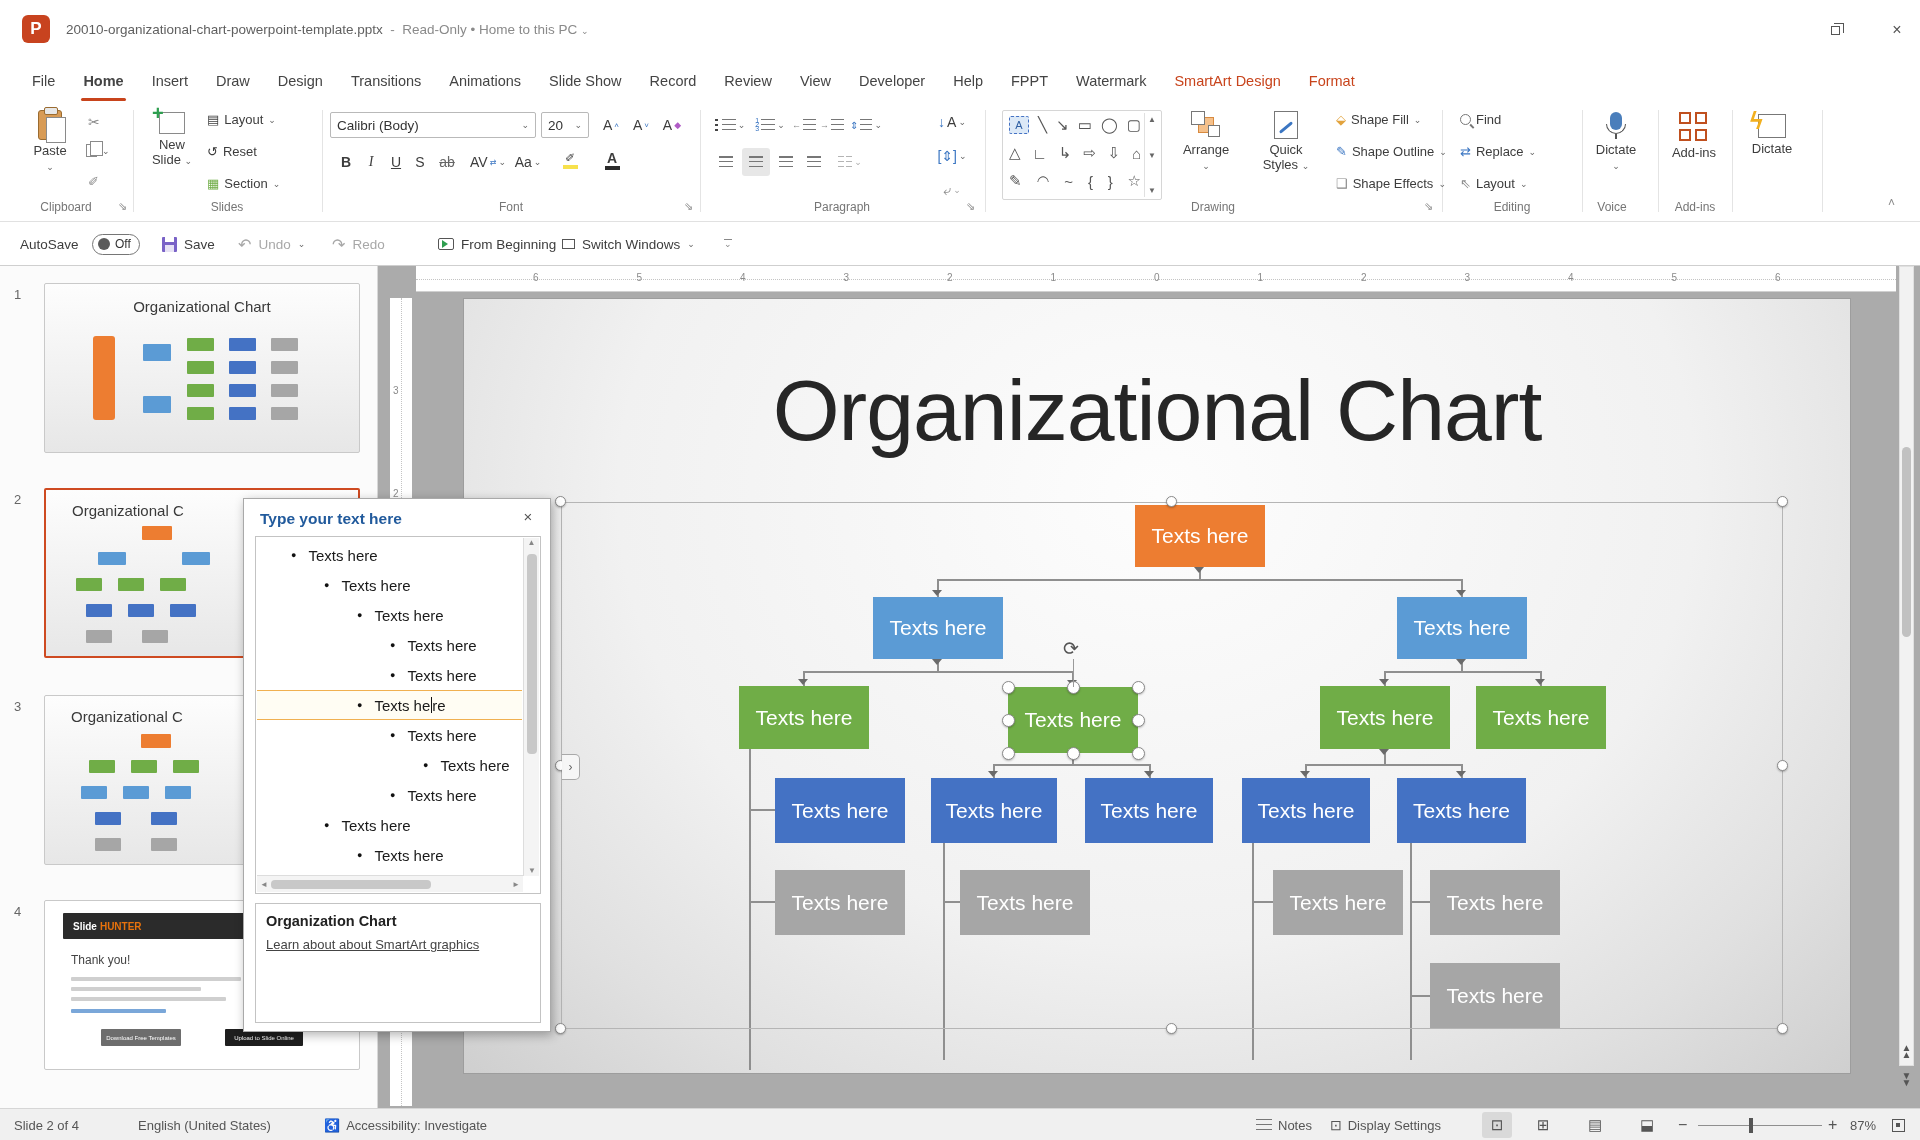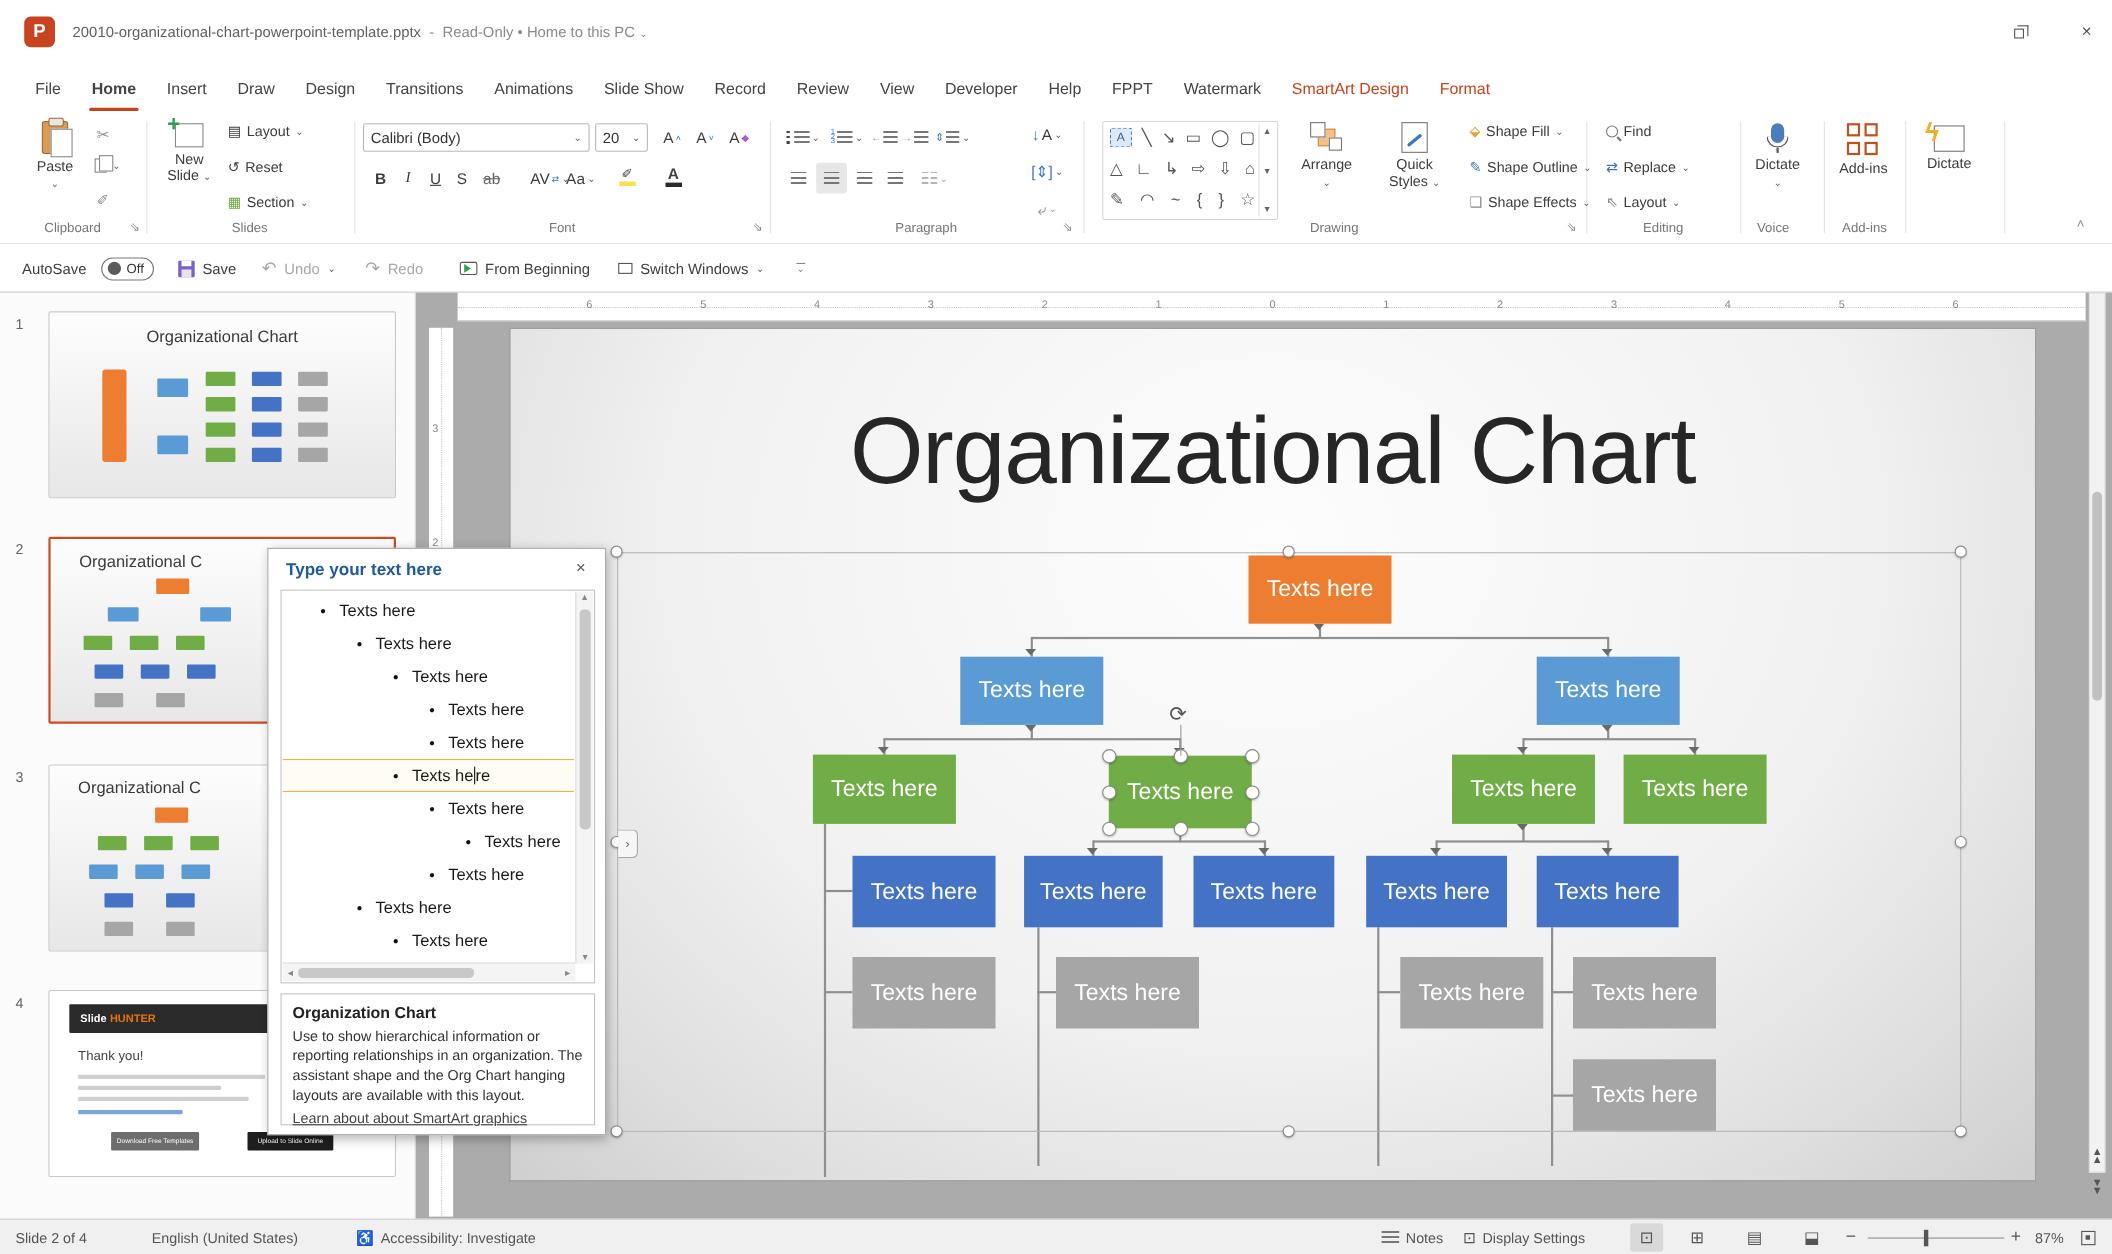--- a/index.html
+++ b/index.html
@@ -254,21 +254,21 @@
       <span class="chev">⌄</span>
     </div>
   <div class="fbtn" style="left:598px;top:9px;width:26px">A<span style="font-size:8px;color:#3b76c2;vertical-align:top">˄</span></div>
   <div class="fbtn" style="left:628px;top:9px;width:26px">A<span style="font-size:8px;color:#3b76c2;vertical-align:top">˅</span></div>
   <div class="fbtn" style="left:658px;top:9px;width:28px">A<span style="font-size:9px;color:#b05cc6">◆</span></div>
   <div class="fbtn" style="left:336px;top:46px;width:20px;font-weight:bold">B</div>
   <div class="fbtn" style="left:362px;top:46px;width:18px;font-style:italic;font-family:'Liberation Serif',serif">I</div>
   <div class="fbtn" style="left:386px;top:46px;width:20px;text-decoration:underline">U</div>
   <div class="fbtn" style="left:410px;top:46px;width:20px">S</div>
   <div class="fbtn" style="left:434px;top:46px;width:26px;text-decoration:line-through;color:#666">ab</div>
-  <div class="fbtn" style="left:480px;top:46px;width:40px">
+  <div class="fbtn" style="left:468px;top:46px;width:40px">
       <span>AV</span>
       <span style="font-size:8px;color:#3b76c2">⇄</span>
       <span class="chev">⌄</span>
     </div>
   <div class="fbtn" style="left:510px;top:46px;width:36px">
       <span>Aa</span>
       <span class="chev">⌄</span>
     </div>
   <div class="fbtn" style="left:552px;top:44px;width:36px;flex-direction:column">
       <span style="font-size:12px">✐</span>
@@ -452,21 +452,21 @@
     </div>
   <div class="qitem disabled" style="left:238px">
       <span style="font-size:16px">↶</span>
       <span>Undo</span>
       <span class="chev">⌄</span>
     </div>
   <div class="qitem disabled" style="left:332px">
       <span style="font-size:16px">↷</span>
       <span>Redo</span>
     </div>
-  <div class="qitem" style="left:418px">
+  <div class="qitem" style="left:438px">
       <span class="fbic"></span>
       <span>From Beginning</span>
     </div>
   <div class="qitem" style="left:562px">
       <span class="swic"></span>
       <span>Switch Windows</span>
       <span class="chev">⌄</span>
     </div>
   <div class="qitem" style="left:724px;color:#888">
       <span style="border-top:1px solid #888;font-size:9px;line-height:9px">⌄</span>
@@ -722,21 +722,20 @@
       </div>
     <div id="tp-vscroll">▲<div class="vthumb"></div><span style="position:absolute;bottom:1px;left:4px">▼</span></div>
     <div id="tp-hscroll">
         <span>◄</span>
         <div class="hthumb"></div>
         <span>►</span>
       </div>
   </div>
   <div id="tp-about">
     <div class="atitle">Organization Chart</div>
-    <div class="abody">Use to show hierarchical information or reporting relationships in an organization. The assistant shape and the Org Chart hanging layouts are available with this layout.</div>
     <span class="alink">Learn about about SmartArt graphics</span>
   </div>
 </div>
 
 <div id="statusbar">
   <div class="sitem" style="left:14px">Slide 2 of 4</div>
   <div class="sitem" style="left:138px">English (United States)</div>
   <div class="sitem" style="left:324px">
       <span>♿</span>
       <span>Accessibility: Investigate</span>

